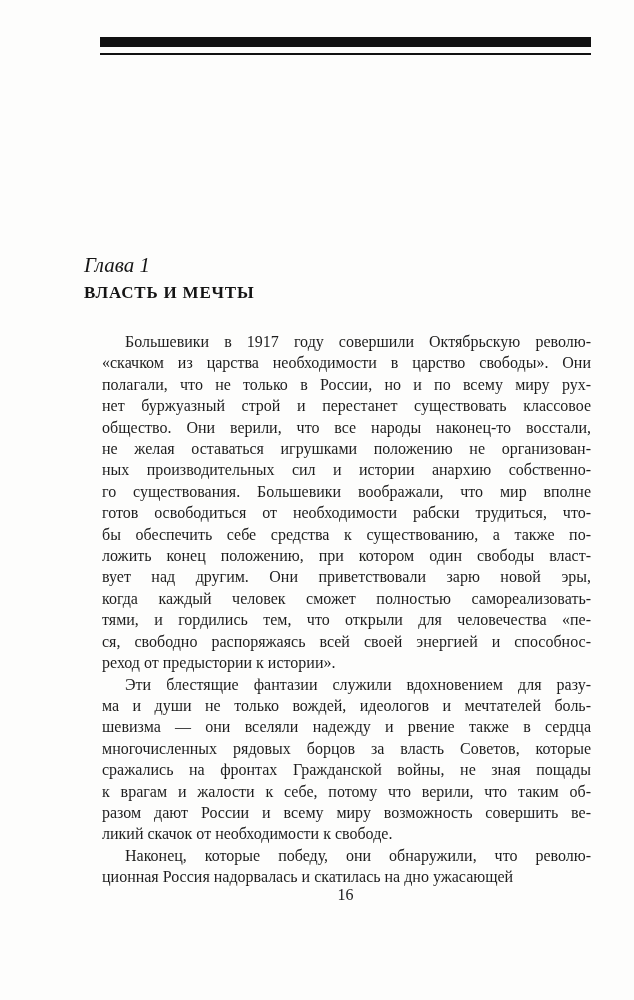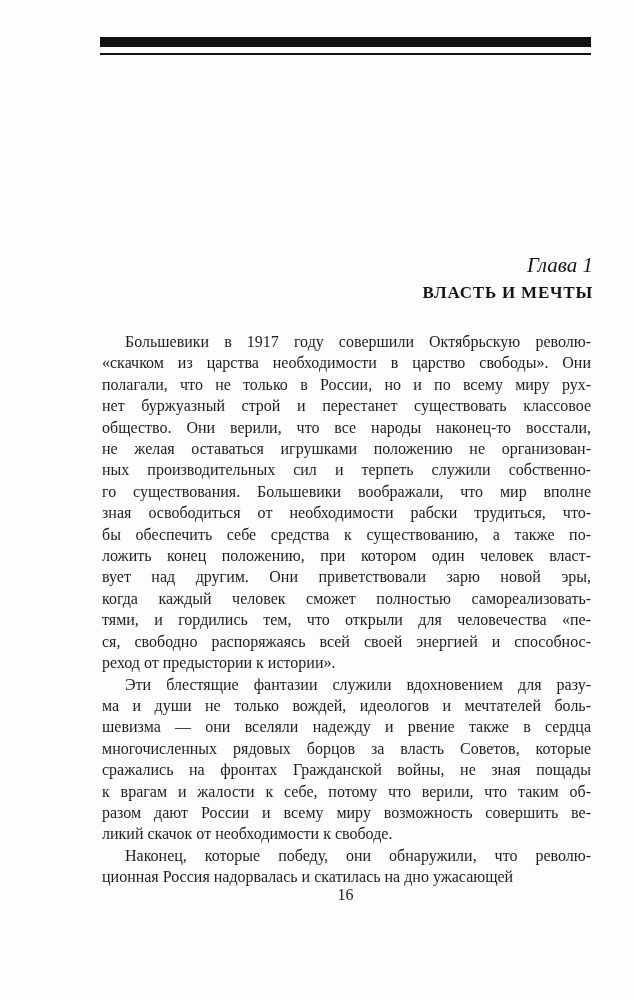--- a/index.html
+++ b/index.html
@@ -27,24 +27,24 @@
   .rule-thin {
     position: absolute;
     left: 100px;
     top: 53px;
     width: 491px;
     height: 2px;
     background: #111;
   }
   .chapter {
     position: absolute;
-    left: 102px;
+    left: 84px;
     top: 252px;
     width: 491px;
-    text-align: right;
+    text-align: left;
   }
   .chapter-label {
     font-style: italic;
     font-size: 21px;
     line-height: 26px;
     color: #161616;
   }
   .chapter-title {
     margin-top: 4px;
     font-weight: bold;
@@ -101,25 +101,25 @@
   </div>
 
   <div class="body-text" id="body-text">
       <div class="paragraph">
         <div class="line first">Большевики в 1917 году совершили Октябрьскую револю-</div>
         <div class="line">«скачком из царства необходимости в царство свободы». Они</div>
         <div class="line">полагали, что не только в России, но и по всему миру рух-</div>
         <div class="line">нет буржуазный строй и перестанет существовать классовое</div>
         <div class="line">общество. Они верили, что все народы наконец-то восстали,</div>
         <div class="line">не желая оставаться игрушками положению не организован-</div>
-        <div class="line">ных производительных сил и терпеть служили собственно-</div>
+        <div class="line">ных производительных сил и истории анархию собственно-</div>
         <div class="line">го существования. Большевики воображали, что мир вполне</div>
-        <div class="line">зная освободиться от необходимости рабски трудиться, что-</div>
+        <div class="line">готов освободиться от необходимости рабски трудиться, что-</div>
         <div class="line">бы обеспечить себе средства к существованию, а также по-</div>
-        <div class="line">ложить конец положению, при котором один человек власт-</div>
+        <div class="line">ложить конец положению, при котором один свободы власт-</div>
         <div class="line">вует над другим. Они приветствовали зарю новой эры,</div>
         <div class="line">когда каждый человек сможет полностью самореализовать-</div>
         <div class="line">тями, и гордились тем, что открыли для человечества «пе-</div>
         <div class="line">ся, свободно распоряжаясь всей своей энергией и способнос-</div>
         <div class="line last">реход от предыстории к истории».</div>
       </div>
       <div class="paragraph">
         <div class="line first">Эти блестящие фантазии служили вдохновением для разу-</div>
         <div class="line">ма и души не только вождей, идеологов и мечтателей боль-</div>
         <div class="line">шевизма — они вселяли надежду и рвение также в сердца</div>

